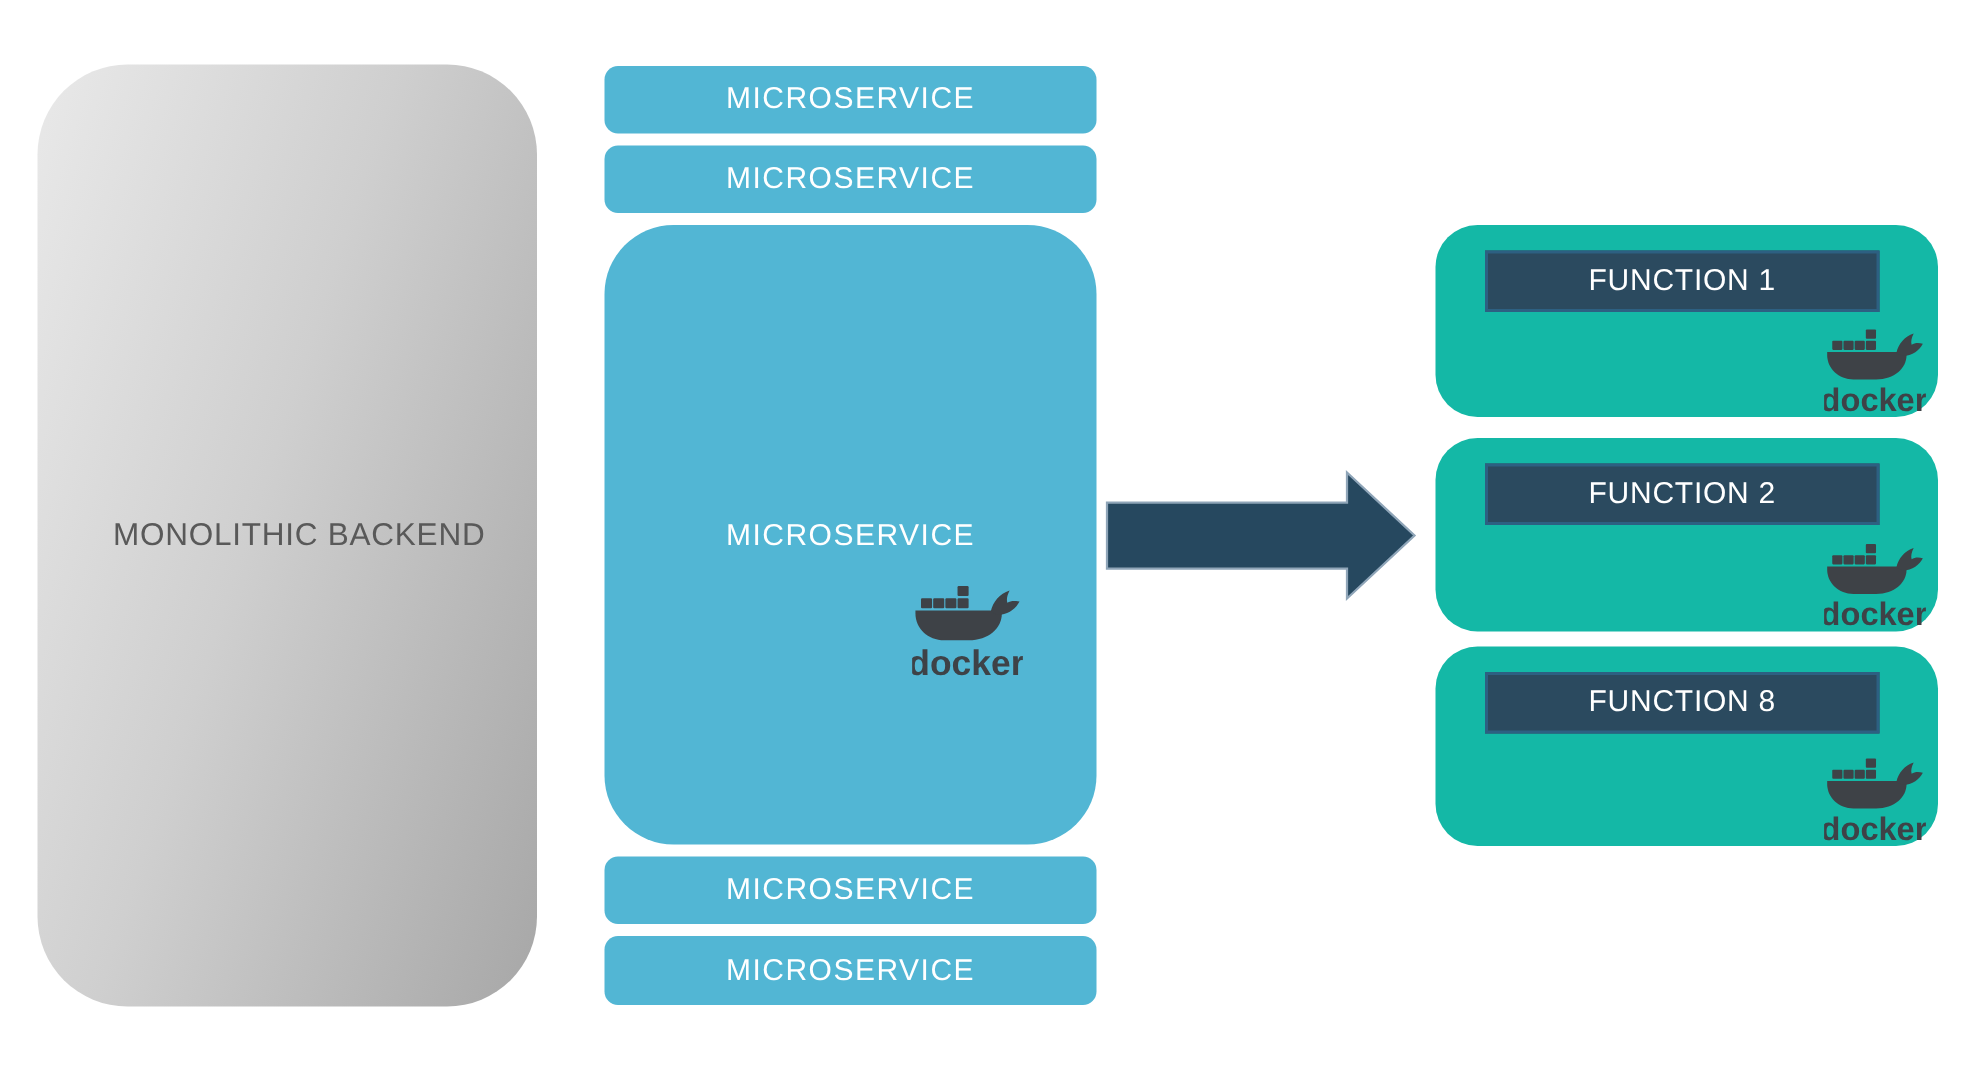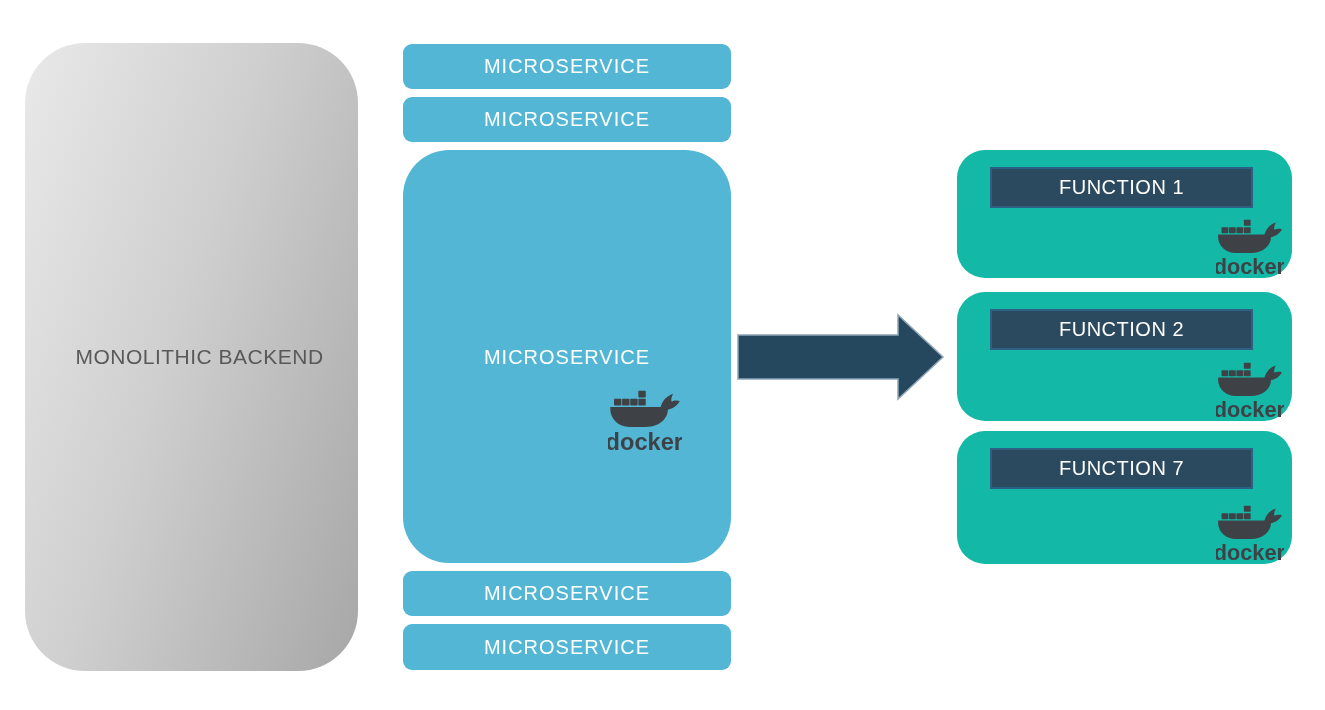--- a/index.html
+++ b/index.html
@@ -119,20 +119,20 @@
     <div class="fn-banner">
       <span>FUNCTION 2</span>
     </div>
     <svg class="docker-logo" viewBox="0 0 100 84">
       <use href="#docker-sym"></use>
     </svg>
   </div>
 
   <div class="fn-box f3">
     <div class="fn-banner">
-      <span>FUNCTION 7</span>
+      <span>FUNCTION 8</span>
     </div>
     <svg class="docker-logo" viewBox="0 0 100 84">
       <use href="#docker-sym"></use>
     </svg>
   </div>
 
 </div>
 
 </body></html>

